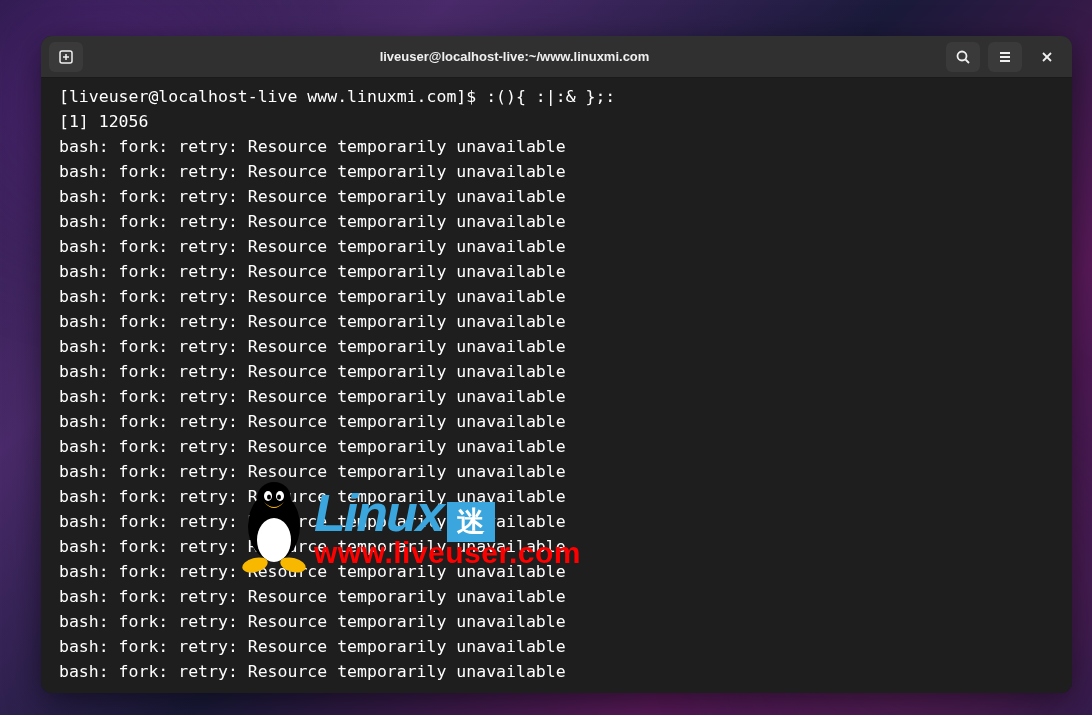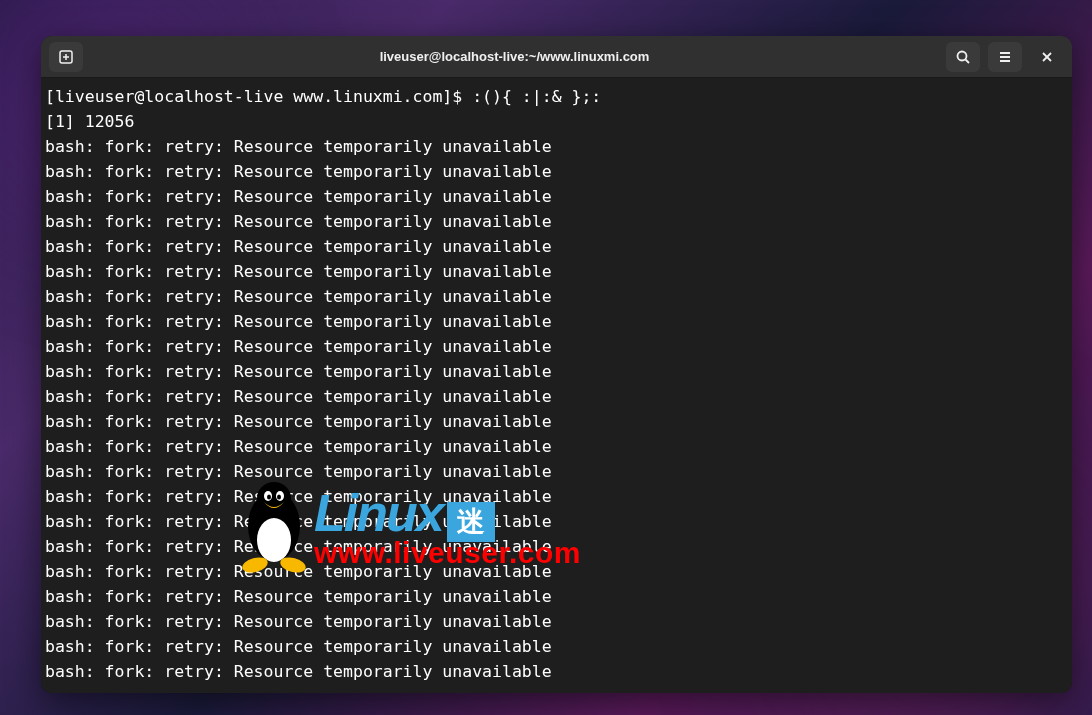--- a/index.html
+++ b/index.html
@@ -94,21 +94,21 @@
       display: flex;
       align-items: center;
       justify-content: center;
       color: #f0f0f0;
       font-size: 15px;
       border-radius: 6px;
     }
     .terminal-content {
       flex: 1;
       background: #1e1e1e;
-      padding: 6px 6px 6px 4px;
+      padding: 6px 6px 6px 18px;
       font-family: "DejaVu Sans Mono", "Liberation Mono", Consolas, monospace;
       font-size: 16.5px;
       line-height: 25px;
       color: #ffffff;
       overflow-y: auto;
       position: relative;
       white-space: pre;
     }
     .terminal-content::-webkit-scrollbar {
       width: 10px;

